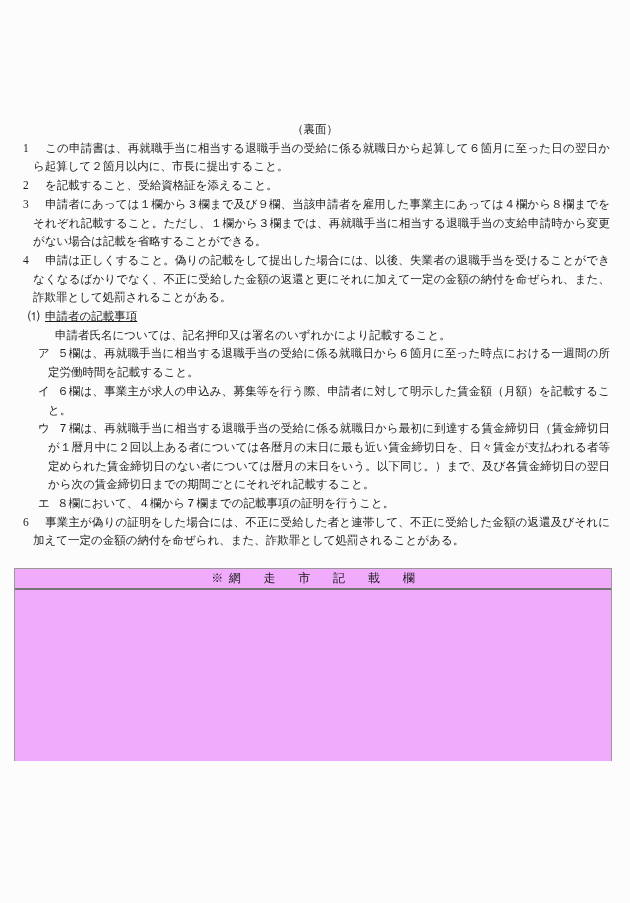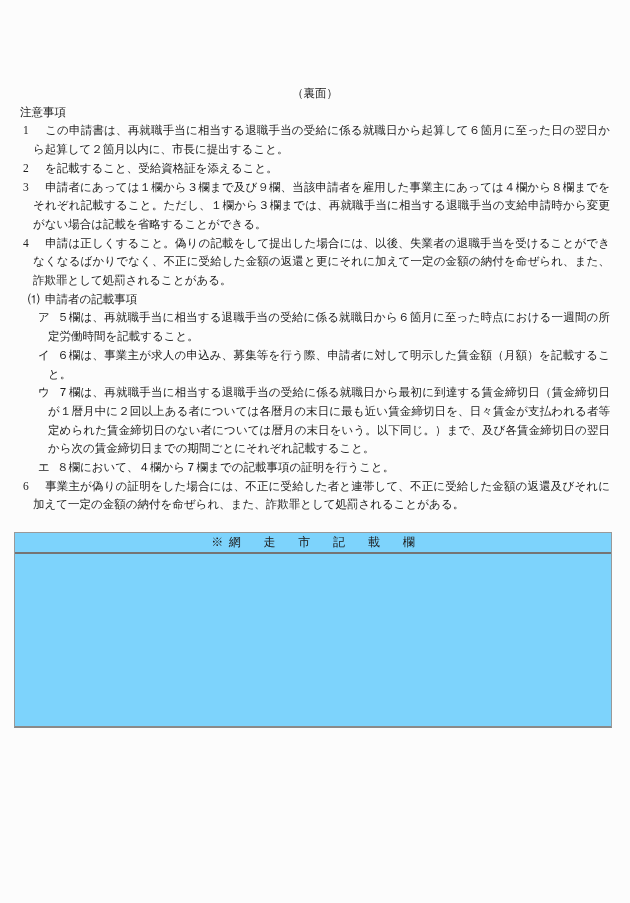--- a/index.html
+++ b/index.html
@@ -3,29 +3,29 @@
 <meta charset="utf-8">
 <style>
   html, body {
     margin: 0;
     padding: 0;
     background: #fcfcfc;
   }
   .page {
     position: relative;
     width: 630px;
-    height: 903px;
+    height: 761px;
     background: #fcfcfc;
     overflow: hidden;
     font-family: "Liberation Serif", "DejaVu Serif", serif;
     color: #1c1c1c;
     font-size: 11.5px;
     line-height: 18.7px;
     box-sizing: border-box;
-    padding-top: 84px;
+    padding-top: 120px;
   }
   .content {
     padding: 0 20px;
     text-align: justify;
   }
   .back-label {
     text-align: center;
     text-indent: 0;
   }
   .heading {
@@ -37,39 +37,40 @@
     text-indent: -10px;
   }
   .mk {
     display: inline-block;
     text-indent: 0;
   }
   .mk-n { width: 22px; }
   
   .p-item {
     padding-left: 8px;
+    text-decoration: underline;
   }
   .mk-p { width: 17px; }
   .p-body {
     padding-left: 35px;
   }
   
   .k-item {
     padding-left: 28px;
     text-indent: -10px;
   }
   .mk-k { width: 19px; }
 
   .city-box {
     margin: 18px 0 0 14px;
     width: 598px;
     box-sizing: border-box;
     border: 1px solid #999;
     border-bottom: 2px solid #8a8a8a;
-    background: #7dd3fc;
+    background: #f0abfc;
   }
   .city-box-header {
     height: 19px;
     line-height: 19px;
     text-align: center;
     border-bottom: 2px solid #757575;
     font-size: 12px;
     letter-spacing: 0.45em;
     padding-left: 0.45em; 
     white-space: nowrap;
@@ -79,33 +80,33 @@
   }
 </style>
 </head>
 <body>
 
 <div class="page">
   <div class="content">
 
     <div class="back-label">（裏面）</div>
 
-    <div class="heading">注意事項</div>
 
     <div class="n-item"><span class="mk mk-n">1</span><span>この申請書は、再就職手当に相当する退職手当の受給に係る就職日から起算して６箇月に至った日の翌日から起算して２箇月以内に、市長に提出すること。</span></div>
 
     <div class="n-item"><span class="mk mk-n">2</span><span>を記載すること、受給資格証を添えること。</span></div>
 
     <div class="n-item"><span class="mk mk-n">3</span><span>申請者にあっては１欄から３欄まで及び９欄、当該申請者を雇用した事業主にあっては４欄から８欄までをそれぞれ記載すること。ただし、１欄から３欄までは、再就職手当に相当する退職手当の支給申請時から変更がない場合は記載を省略することができる。</span></div>
 
     <div class="n-item"><span class="mk mk-n">4</span><span>申請は正しくすること。偽りの記載をして提出した場合には、以後、失業者の退職手当を受けることができなくなるばかりでなく、不正に受給した金額の返還と更にそれに加えて一定の金額の納付を命ぜられ、また、詐欺罪として処罰されることがある。</span></div>
 
 
     <div class="p-item"><span class="mk mk-p">⑴</span><span>申請者の記載事項</span></div>
 
+    <div class="p-body">申請者氏名については、記名押印又は署名のいずれかにより記載すること。</div>
 
 
     <div class="k-item"><span class="mk mk-k">ア</span><span>５欄は、再就職手当に相当する退職手当の受給に係る就職日から６箇月に至った時点における一週間の所定労働時間を記載すること。</span></div>
 
     <div class="k-item"><span class="mk mk-k">イ</span><span>６欄は、事業主が求人の申込み、募集等を行う際、申請者に対して明示した賃金額（月額）を記載すること。</span></div>
 
     <div class="k-item"><span class="mk mk-k">ウ</span><span>７欄は、再就職手当に相当する退職手当の受給に係る就職日から最初に到達する賃金締切日（賃金締切日が１暦月中に２回以上ある者については各暦月の末日に最も近い賃金締切日を、日々賃金が支払われる者等定められた賃金締切日のない者については暦月の末日をいう。以下同じ。）まで、及び各賃金締切日の翌日から次の賃金締切日までの期間ごとにそれぞれ記載すること。</span></div>
 
     <div class="k-item"><span class="mk mk-k">エ</span><span>８欄において、４欄から７欄までの記載事項の証明を行うこと。</span></div>
 

